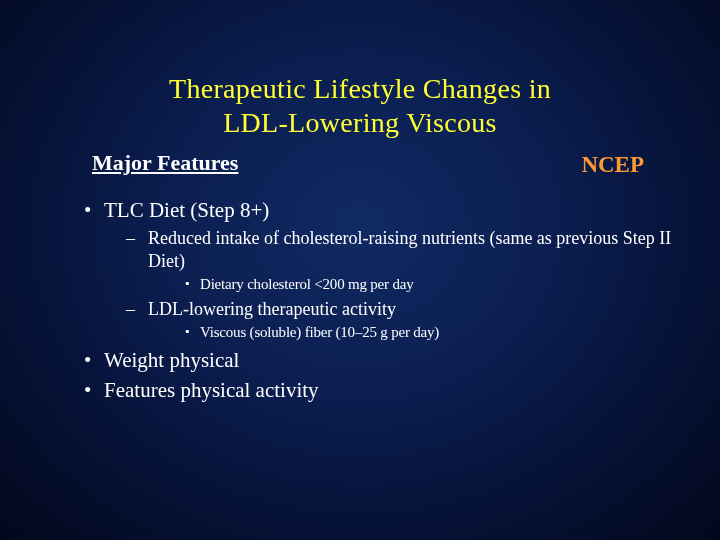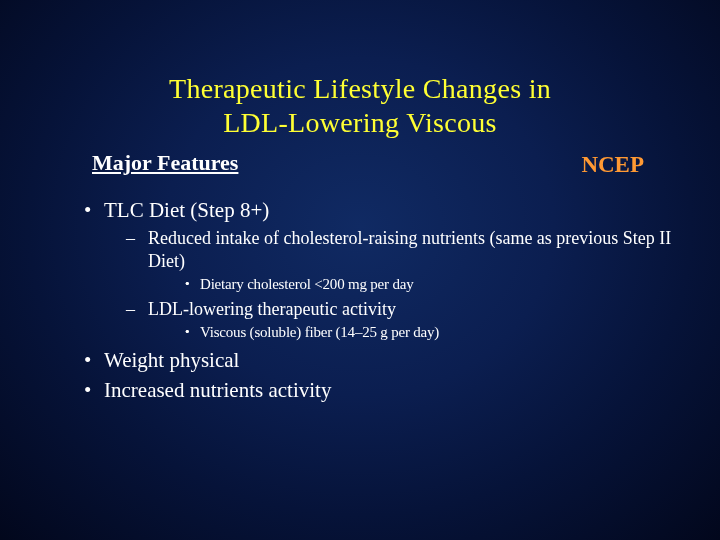--- a/index.html
+++ b/index.html
@@ -159,33 +159,33 @@
           <li class="lvl2">
             <span class="marker">–</span>
             <span class="txt">LDL-lowering therapeutic activity</span>
 
             <ul class="l3">
               <li class="lvl3">
                 <span class="marker">•</span>
               </li>
               <li class="lvl3">
                 <span class="marker">•</span>
-                <span class="txt">Viscous (soluble) fiber (14–25 g per day)</span>
+                <span class="txt">Viscous (soluble) fiber (10–25 g per day)</span>
               </li>
             </ul>
           </li>
         </ul>
       </li>
 
       <li class="lvl1">
         <span class="marker">•</span>
         <span class="txt">Weight physical</span>
       </li>
 
       <li class="lvl1">
         <span class="marker">•</span>
-        <span class="txt">Increased nutrients activity</span>
+        <span class="txt">Features physical activity</span>
       </li>
 
     </ul>
   </div>
 
 </div>
 
 </body></html>

